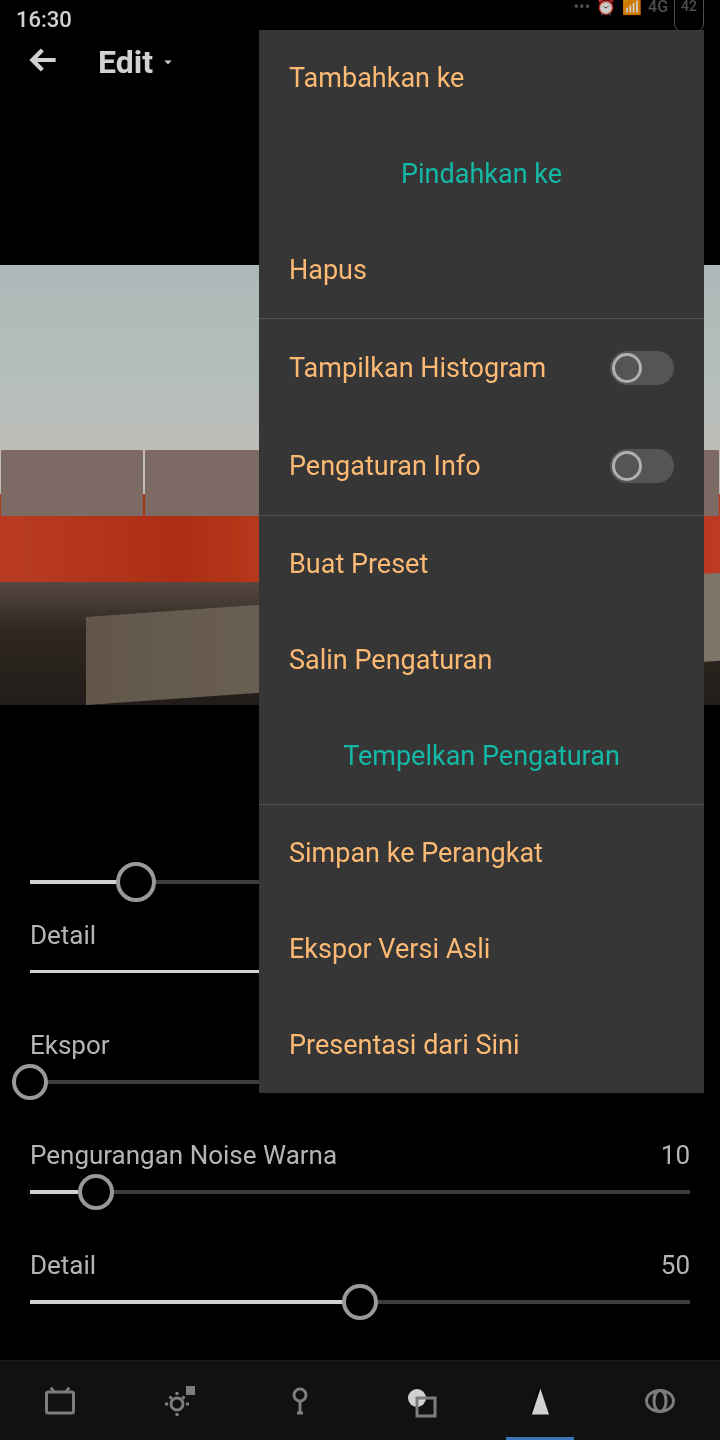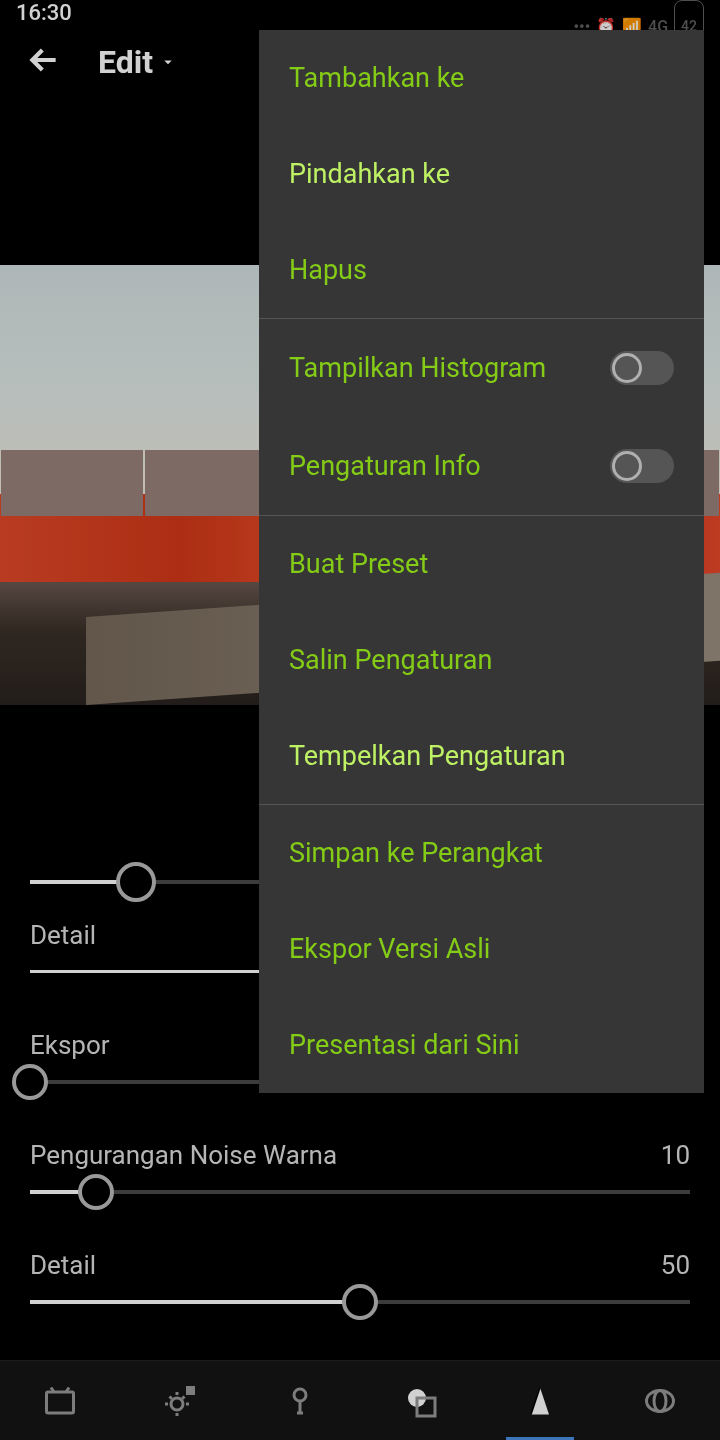--- a/index.html
+++ b/index.html
@@ -1,19 +1,19 @@
 <!DOCTYPE html>
 <html><head>
 <meta charset="utf-8">
 <style>
 * { margin:0; padding:0; box-sizing:border-box; font-family:-apple-system,BlinkMacSystemFont,"Segoe UI",Roboto,sans-serif; }
 body { width:720px; height:1440px; background:#000; color:#fff; position:relative; overflow:hidden; }
 
 
-.status-bar { height:32px; display:flex; align-items:flex-start; justify-content:space-between; padding:0 16px; font-size:22px; font-weight:500; }
+.status-bar { height:32px; display:flex; align-items:flex-end; justify-content:space-between; padding:0 16px; font-size:22px; font-weight:500; }
 .status-right { display:flex; gap:6px; align-items:center; color:#606060; font-size:16px; }
 .battery { border:1.5px solid #606060; border-radius:8px; padding:17px 6px; font-size:14px; line-height:16px; }
 
 
 .toolbar { height:60px; display:flex; align-items:center; padding:0 24px; gap:34px; }
 .back-icon svg { width:40px; height:40px; }
 .edit-dropdown { display:flex; align-items:center; gap:6px; font-size:32px; font-weight:700; }
 .edit-dropdown svg { width:18px; height:18px; }
 
 
@@ -39,22 +39,22 @@
 .top-slider .slider-thumb { width:40px; height:40px; }
 
 
 .bottom-bar { position:absolute; bottom:0; left:0; right:0; height:80px; background:#151515; display:flex; justify-content:space-around; align-items:center; border-top:1px solid #222; }
 .bottom-bar .tool { width:48px; height:48px; display:flex; align-items:center; justify-content:center; color:#888; position:relative; }
 .bottom-bar .tool.active::after { content:''; position:absolute; bottom:-16px; left:-10px; right:-10px; height:4px; background:#4a90e2; }
 .bottom-bar svg { width:36px; height:36px; stroke:#999; fill:none; stroke-width:2; }
 
 
 .menu { position:absolute; top:30px; left:259px; width:445px; background:#363636; z-index:20; }
-.menu-item { padding:32px 30px; font-size:27px; color:#84cc16; display:flex; justify-content:space-between; align-items:center; }
-.menu-item.disabled { color:#bef264; }
+.menu-item { padding:32px 30px; font-size:27px; color:#fdba74; display:flex; justify-content:space-between; align-items:center; }
+.menu-item.disabled { color:#14b8a6;justify-content:center; }
 .menu-sep { height:1px; background:#555; }
 .toggle { width:64px; height:34px; border-radius:17px; background:#555; position:relative; }
 .toggle::after { content:''; position:absolute; left:2px; top:2px; width:30px; height:30px; border-radius:50%; border:3px solid #b0b0b0; box-sizing:border-box; }
 
 
 .dim { position:absolute; inset:0; background:rgba(0,0,0,0.18); z-index:5; pointer-events:none; }
 </style>
 </head>
 <body>
 

